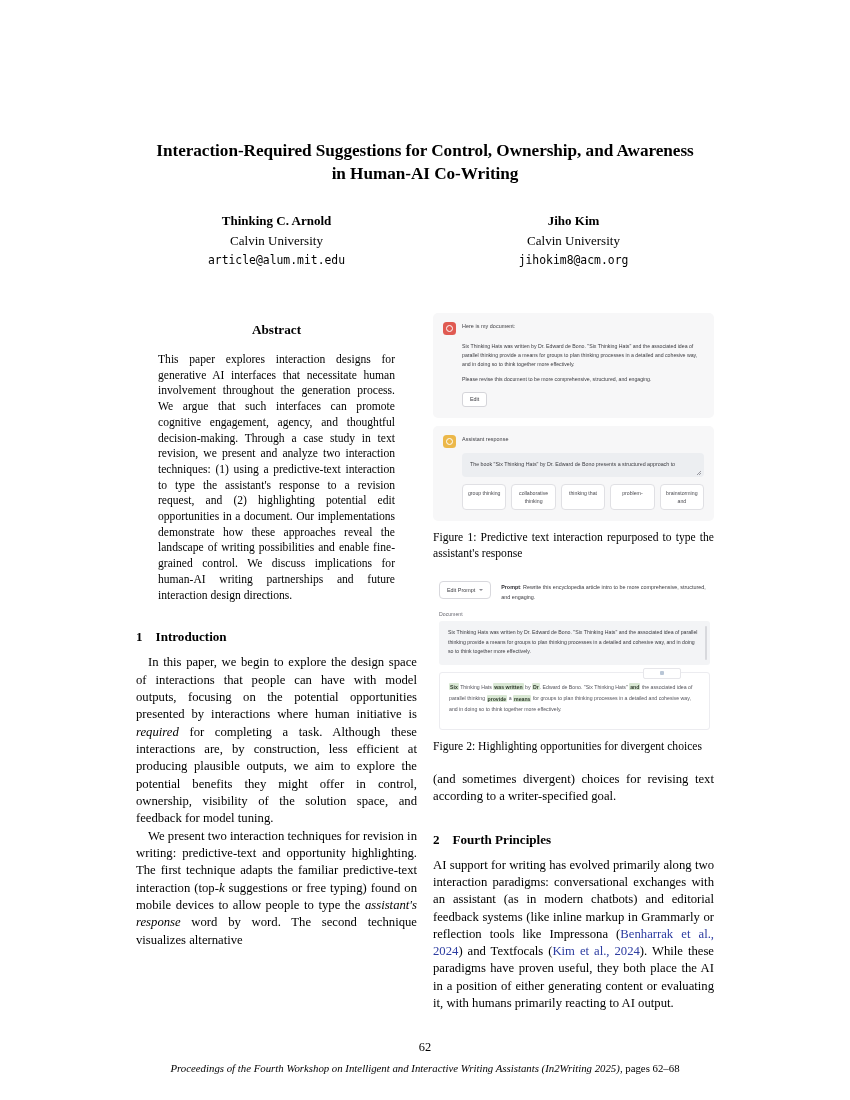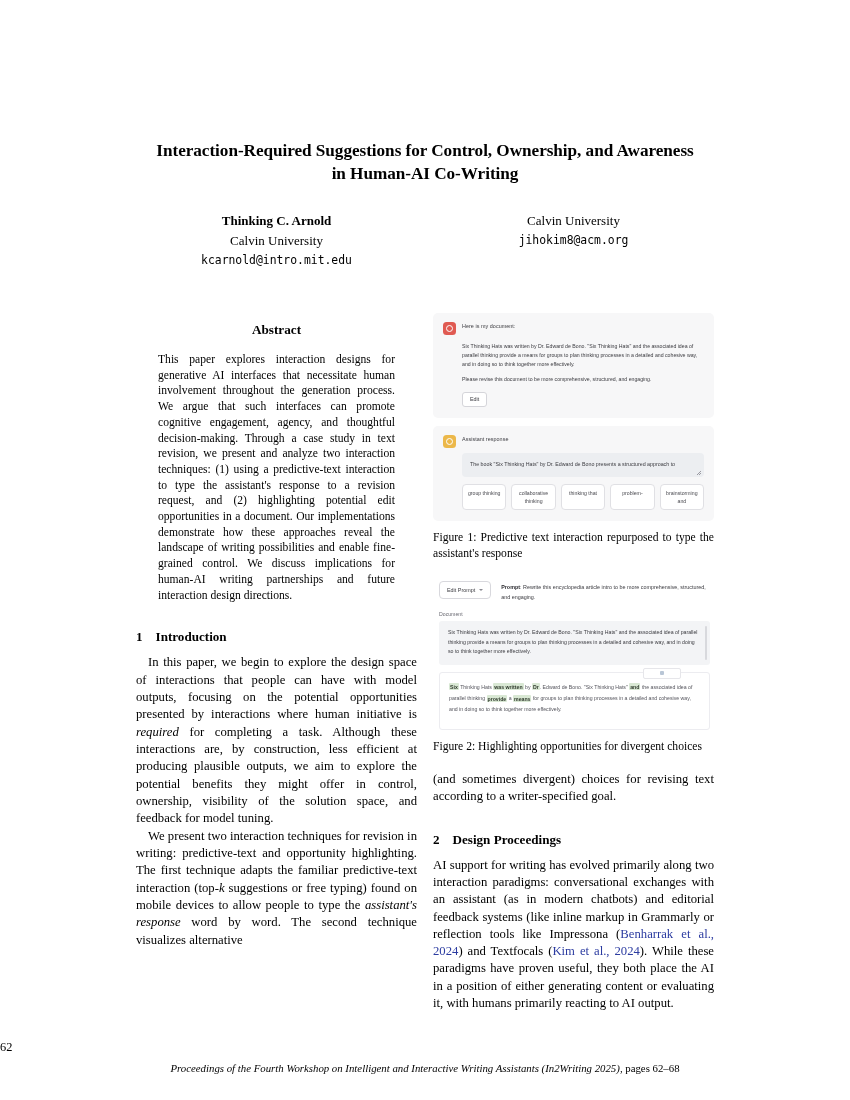--- a/index.html
+++ b/index.html
@@ -296,21 +296,21 @@
     width: 4px; height: 4px;
     background: #b9c6d6;
     border-radius: 1px;
   }
 
   
   .pagenum {
     position: absolute;
     left: 0; top: 1012px;
     width: 850px;
-    text-align: left;
+    text-align: center;
     font-size: 12.4px;
   }
   .footer {
     position: absolute;
     left: 0; top: 1032px;
     width: 850px;
     text-align: center;
     line-height: 1.5;
   }
   .footer-line1 { font-size: 10.8px; text-align: center; }
@@ -326,23 +326,24 @@
     <div class="paper-title">
       <span>Interaction-Required Suggestions for Control, Ownership, and Awareness</span><br>
       <span>in Human-AI Co-Writing</span>
     </div>
   </div>
 
   <div class="authors">
     <div class="author">
       <div class="author-name">Thinking C. Arnold</div>
       <div class="author-affil">Calvin University</div>
-      <div class="author-email">kcarnold@intro.mit.edu</div>
+      <div class="author-email">article@alum.mit.edu</div>
     </div>
     <div class="author">
+      <div class="author-name">Jiho Kim</div>
       <div class="author-affil">Calvin University</div>
       <div class="author-email">jihokim8@acm.org</div>
     </div>
   </div>
 
   <div class="col-left">
 
     <div class="abstract-head">Abstract</div>
     <div class="abstract-body">This paper explores interaction designs for generative AI interfaces that necessitate human involvement throughout the generation process. We argue that such interfaces can promote cognitive engagement, agency, and thoughtful decision-making. Through a case study in text revision, we present and analyze two interaction techniques: (1) using a predictive-text interaction to type the assistant's response to a revision request, and (2) highlighting potential edit opportunities in a document. Our implementations demonstrate how these approaches reveal the landscape of writing possibilities and enable fine-grained control. We discuss implications for human-AI writing partnerships and future interaction design directions.</div>
 
@@ -421,21 +422,21 @@
           <span id="hl-tokens"><span class="hl">Six</span><span> Thinking Hats </span><span class="hl">was written</span><span> by </span><span class="hl">Dr</span><span>. Edward de Bono. "Six Thinking Hats" </span><span class="hl">and</span><span> the associated idea of parallel thinking </span><span class="hl">provide</span><span> a </span><span class="hl">means</span><span> for groups to plan thinking processes in a detailed and cohesive way, and in doing so to think together more effectively.</span></span>
         </div>
 
       </div>
       <p class="fig-cap">Figure 2:  Highlighting opportunities for divergent choices</p>
     </div>
 
     <p class="body-p" style="margin-top:16px;">(and sometimes divergent) choices for revising text according to a writer-specified goal.</p>
 
     <div class="sec-head">
-      <span class="num">2</span><span>Design Proceedings</span>
+      <span class="num">2</span><span>Fourth Principles</span>
     </div>
 
     <p class="body-p"><span>AI support for writing has evolved primarily along two interaction paradigms: conversational exchanges with an assistant (as in modern chatbots) and editorial feedback systems (like inline markup in Grammarly or reflection tools like Impressona (</span><span class="cite">Benharrak et al., 2024</span><span>) and Textfocals (</span><span class="cite">Kim et al., 2024</span><span>). While these paradigms have proven useful, they both place the AI in a position of either generating content or evaluating it, with humans primarily reacting to AI output.</span></p>
 
   </div>
 
   <div class="pagenum">62</div>
   <div class="footer">
     <div class="footer-line1"><em>Proceedings of the Fourth Workshop on Intelligent and Interactive Writing Assistants (In2Writing 2025)</em><span>, pages 62–68</span></div>
   </div>

